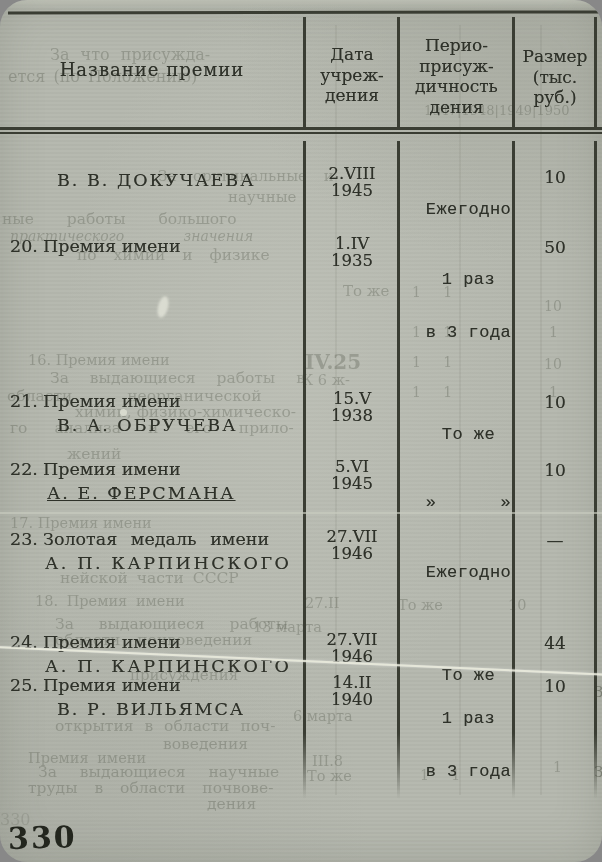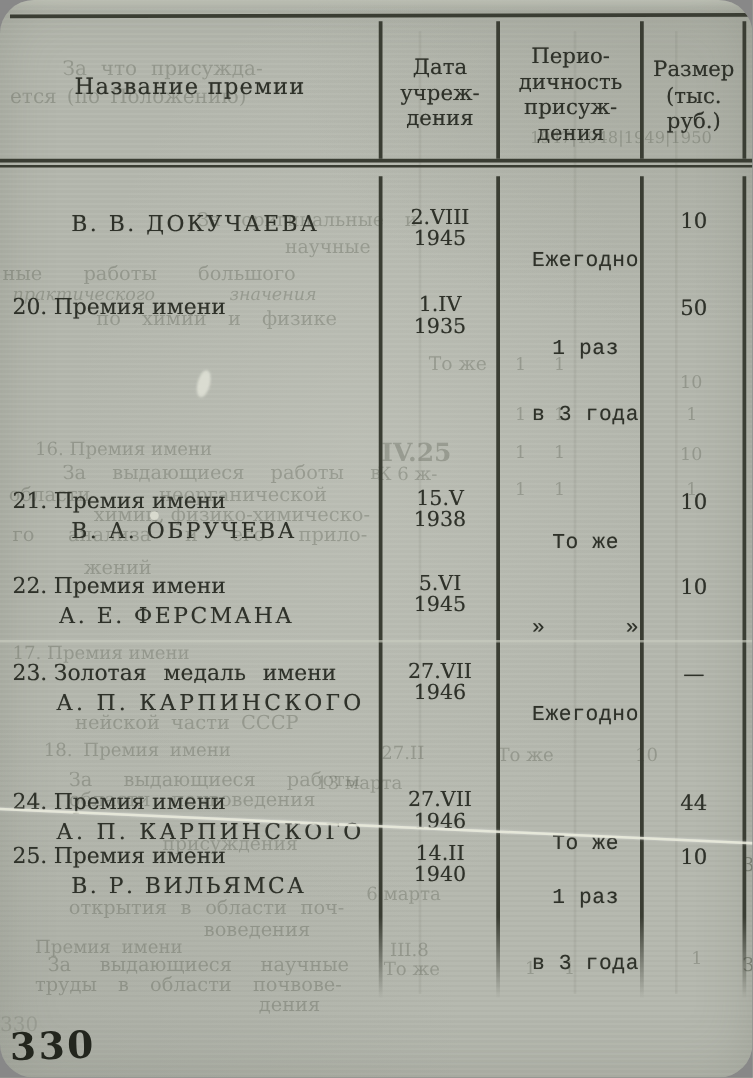--- a/index.html
+++ b/index.html
@@ -41,21 +41,21 @@
   .c-name{left:10px;width:292px;}
   .c-date{left:306px;width:92px;text-align:center;font-size:16.5px;line-height:16.5px;}
   .c-period{left:412px;width:113px;text-align:center;font-size:17px;line-height:17.5px;white-space:pre;letter-spacing:.5px;font-family:Liberation Mono, monospace;}
   .c-size{left:515px;width:80px;text-align:center;font-size:17px;margin-top:1px;}
   .num{display:inline-block;min-width:33px;}
   .l2{margin-left:47px;margin-top:4px;letter-spacing:2px;}
   .r19{top:166px;} .r20{top:236px;} .r21{top:391px;} .r22{top:459px;}
   .r23{top:529px;} .r24{top:632px;} .r25{top:675px;}
   .r23 .l1{word-spacing:8px;}
   .r23 .l2,.r24 .l2{margin-left:35px;letter-spacing:2.6px;}
-  .r22 .l2{margin-left:37px;}
+  .r22 .l2{margin-left:37px;text-decoration:underline;}
   
   .pagenum{position:absolute;left:8px;top:820px;font-size:30px;font-weight:bold;
            letter-spacing:2px;color:#23261e;transform:rotate(-1.6deg);}
   
   .scratch-diag{position:absolute;left:-4px;top:646px;width:618px;height:2.2px;background:#edeee0;
                 opacity:.88;transform:rotate(2.6deg);transform-origin:left center;
                 box-shadow:0 0 2px rgba(255,255,255,.55);}
   .scratch-h{position:absolute;left:0;top:512px;width:602px;height:2px;background:#cbcec2;opacity:.65;}
   .speck1{position:absolute;left:158px;top:296px;width:10px;height:22px;background:#dadcd1;
           border-radius:50%;transform:rotate(14deg);filter:blur(1px);}
@@ -188,22 +188,22 @@
   <div class="vb rule v4"></div>
 
   <div class="hdr hdr-name">Название премии</div>
   <div class="hdr hdr-date">
     <div>Дата</div>
     <div>учреж-</div>
     <div>дения</div>
   </div>
   <div class="hdr hdr-period">
     <div>Перио-</div>
+    <div>присуж-</div>
     <div>дичность</div>
-    <div>присуж-</div>
     <div>дения</div>
   </div>
   <div class="hdr hdr-size">
     <div>Размер</div>
     <div>(тыс.</div>
     <div>руб.)</div>
   </div>
 
   <div class="row r19">
     <div class="c c-name">

